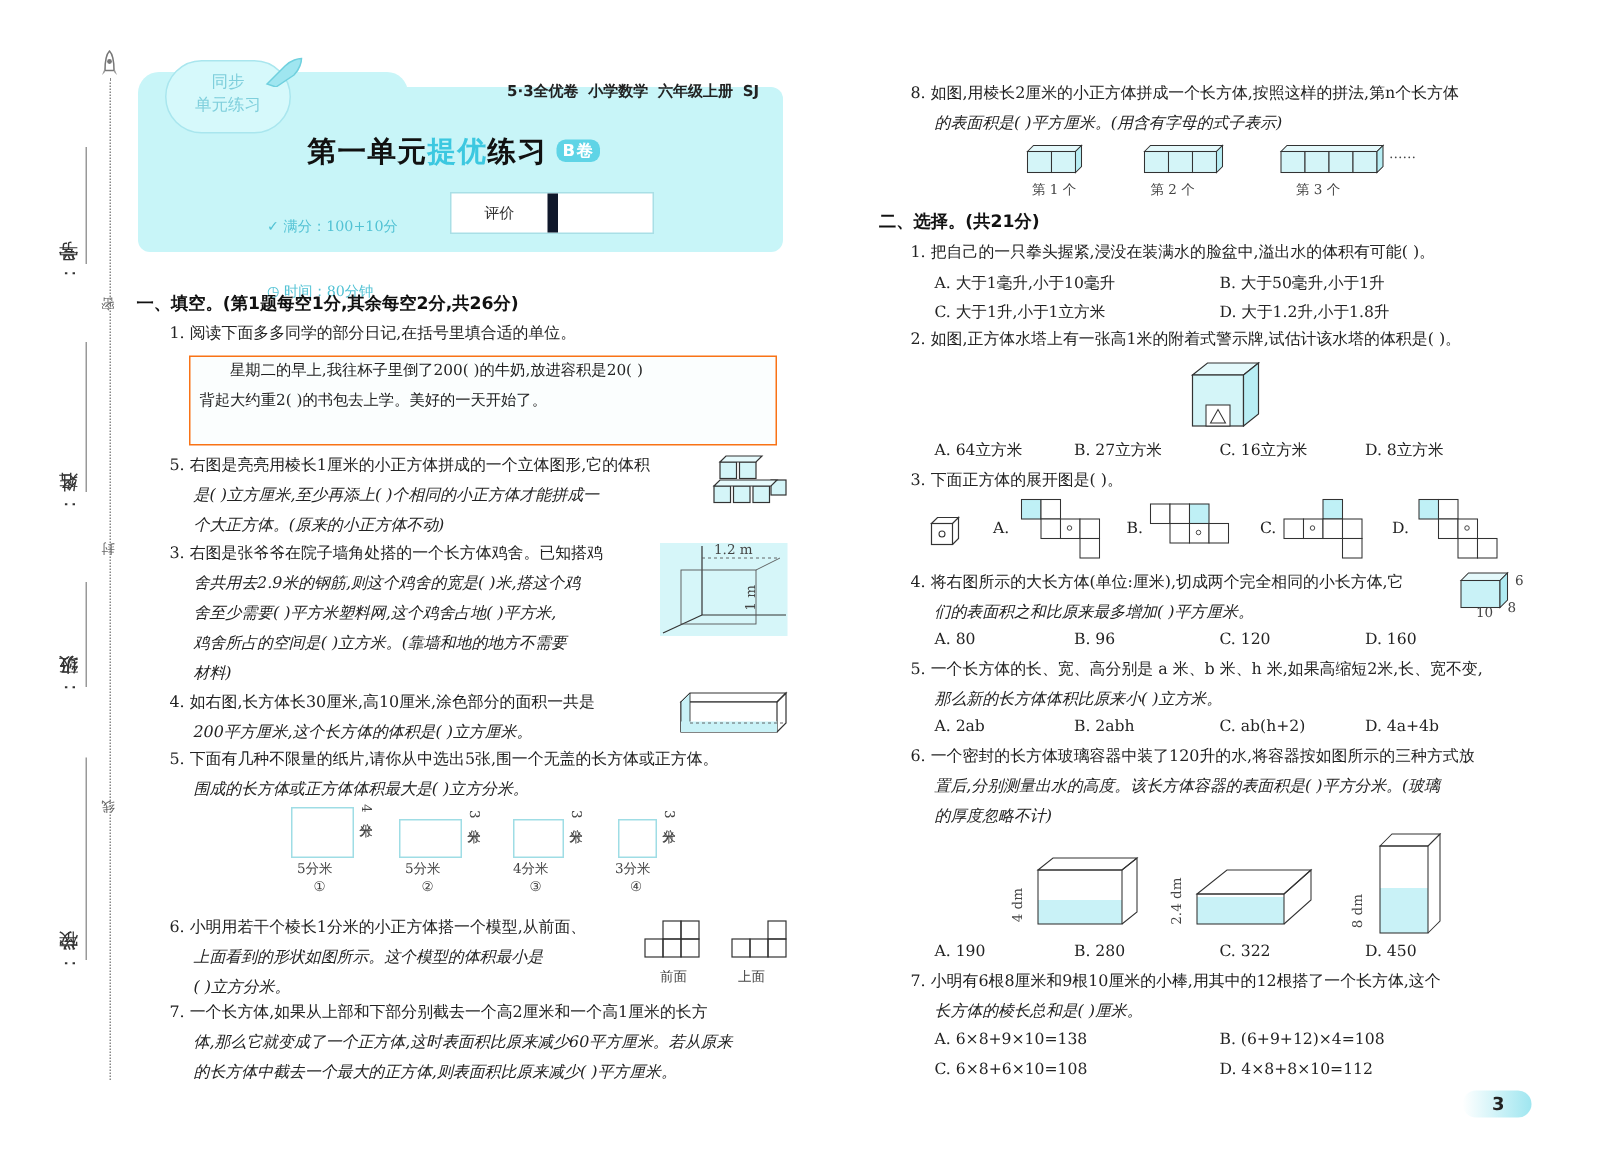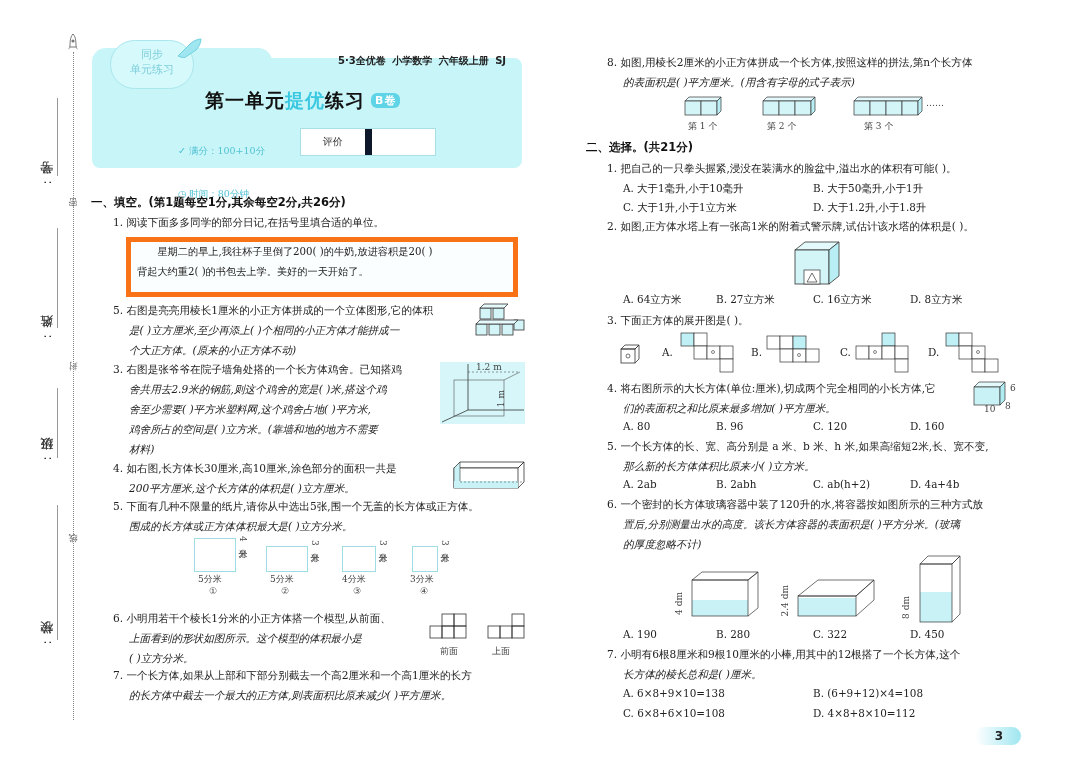--- a/index.html
+++ b/index.html
@@ -23,21 +23,21 @@
   .main-title .hl{color:#3cc8e0;}
   .main-title .badge{display:inline-block;background:#5fd4e6;color:#fff;font-size:11px;border-radius:6px;padding:0 4px;margin-left:6px;vertical-align:3px;}
   .meta{position:absolute;left:178px;font-size:9.5px;color:#52c2d4;}
   .eval-box{position:absolute;left:300px;top:128px;width:134px;height:26px;background:#fff;border:1px solid #a9dfe6;display:flex;}
   .eval-box div{flex:1;display:flex;align-items:center;justify-content:center;font-size:10px;color:#333;}
   .eval-box div:first-child{border-right:7px solid #0f172a;}
   
   .sec{position:absolute;font-family:"DejaVu Sans","Liberation Sans",sans-serif;font-size:11.5px;font-weight:bold;color:#111;}
   .q{position:absolute;font-size:10.6px;line-height:20px;color:#222;}
   .indent{padding-left:16px;font-style:italic;}
-  .diary{position:absolute;left:126px;top:237px;width:392px;height:60px;border:5px solid #f97316;background:#fbfefe;
+  .diary{position:absolute;left:126px;top:237px;width:392px;height:60px;border:1px solid #f97316;background:#fbfefe;
          font-size:10.2px;line-height:20px;padding:0 6px;box-sizing:border-box;}
   .opt{position:absolute;font-size:10.4px;color:#222;}
   .fig{position:absolute;}
   .small{font-size:9px;color:#444;}
   .pagenum{position:absolute;left:975px;top:727px;width:46px;height:18px;background:linear-gradient(90deg,#ffffff,#9fe6f0);border-radius:9px;
            font-family:"DejaVu Sans","Liberation Sans",sans-serif;font-weight:bold;font-size:12px;text-align:right;padding-right:18px;box-sizing:border-box;line-height:18px;}
 </style>
 </head>
 <body>
 
@@ -183,20 +183,21 @@
     <rect x="60" y="14" width="12" height="12"></rect>
       <rect x="72" y="14" width="12" height="12"></rect>
       <rect x="84" y="14" width="12" height="12"></rect>
   </g>
 </svg>
 <span class="small abs" style="left:440px;top:645px;">前面</span>
 <span class="small abs" style="left:492px;top:645px;">上面</span>
 
 <div class="q" style="left:113px;top:665px;width:420px;">
   <div>7. 一个长方体,如果从上部和下部分别截去一个高2厘米和一个高1厘米的长方</div>
+  <div class="indent">体,那么它就变成了一个正方体,这时表面积比原来减少60平方厘米。若从原来</div>
   <div class="indent">的长方体中截去一个最大的正方体,则表面积比原来减少(    )平方厘米。</div>
 </div>
 
 <div class="q" style="left:607px;top:52px;width:420px;">
   <div>8. 如图,用棱长2厘米的小正方体拼成一个长方体,按照这样的拼法,第n个长方体</div>
   <div class="indent">的表面积是(        )平方厘米。(用含有字母的式子表示)</div>
 </div>
 <div>
   <svg class="fig" style="left:684px;top:96px;width:38px;height:20px;" viewBox="0 0 38 20">
     <path d="M1 5 L5 1 L37 1 L33 5Z" fill="#e4f9fb" stroke="#333" stroke-width="0.7"></path>

